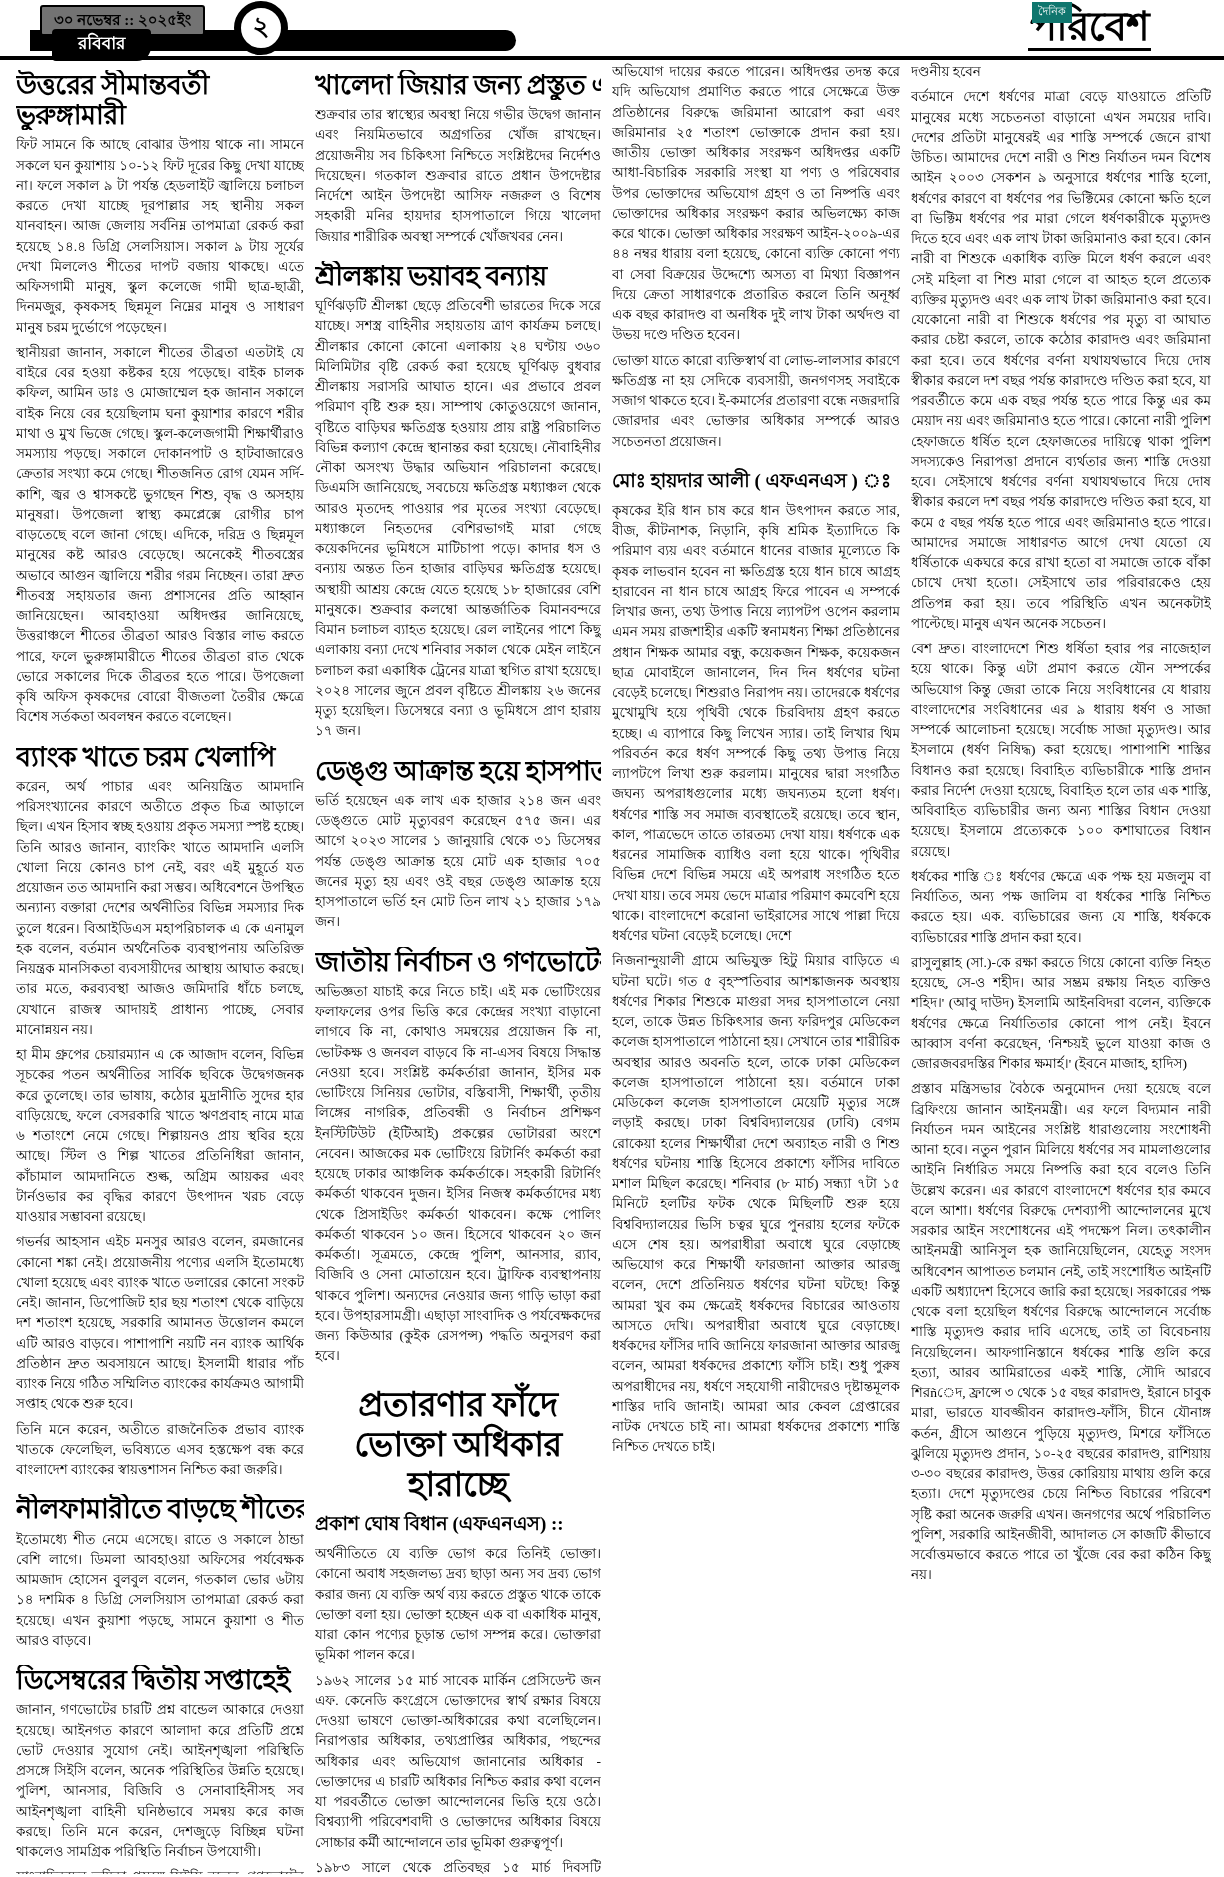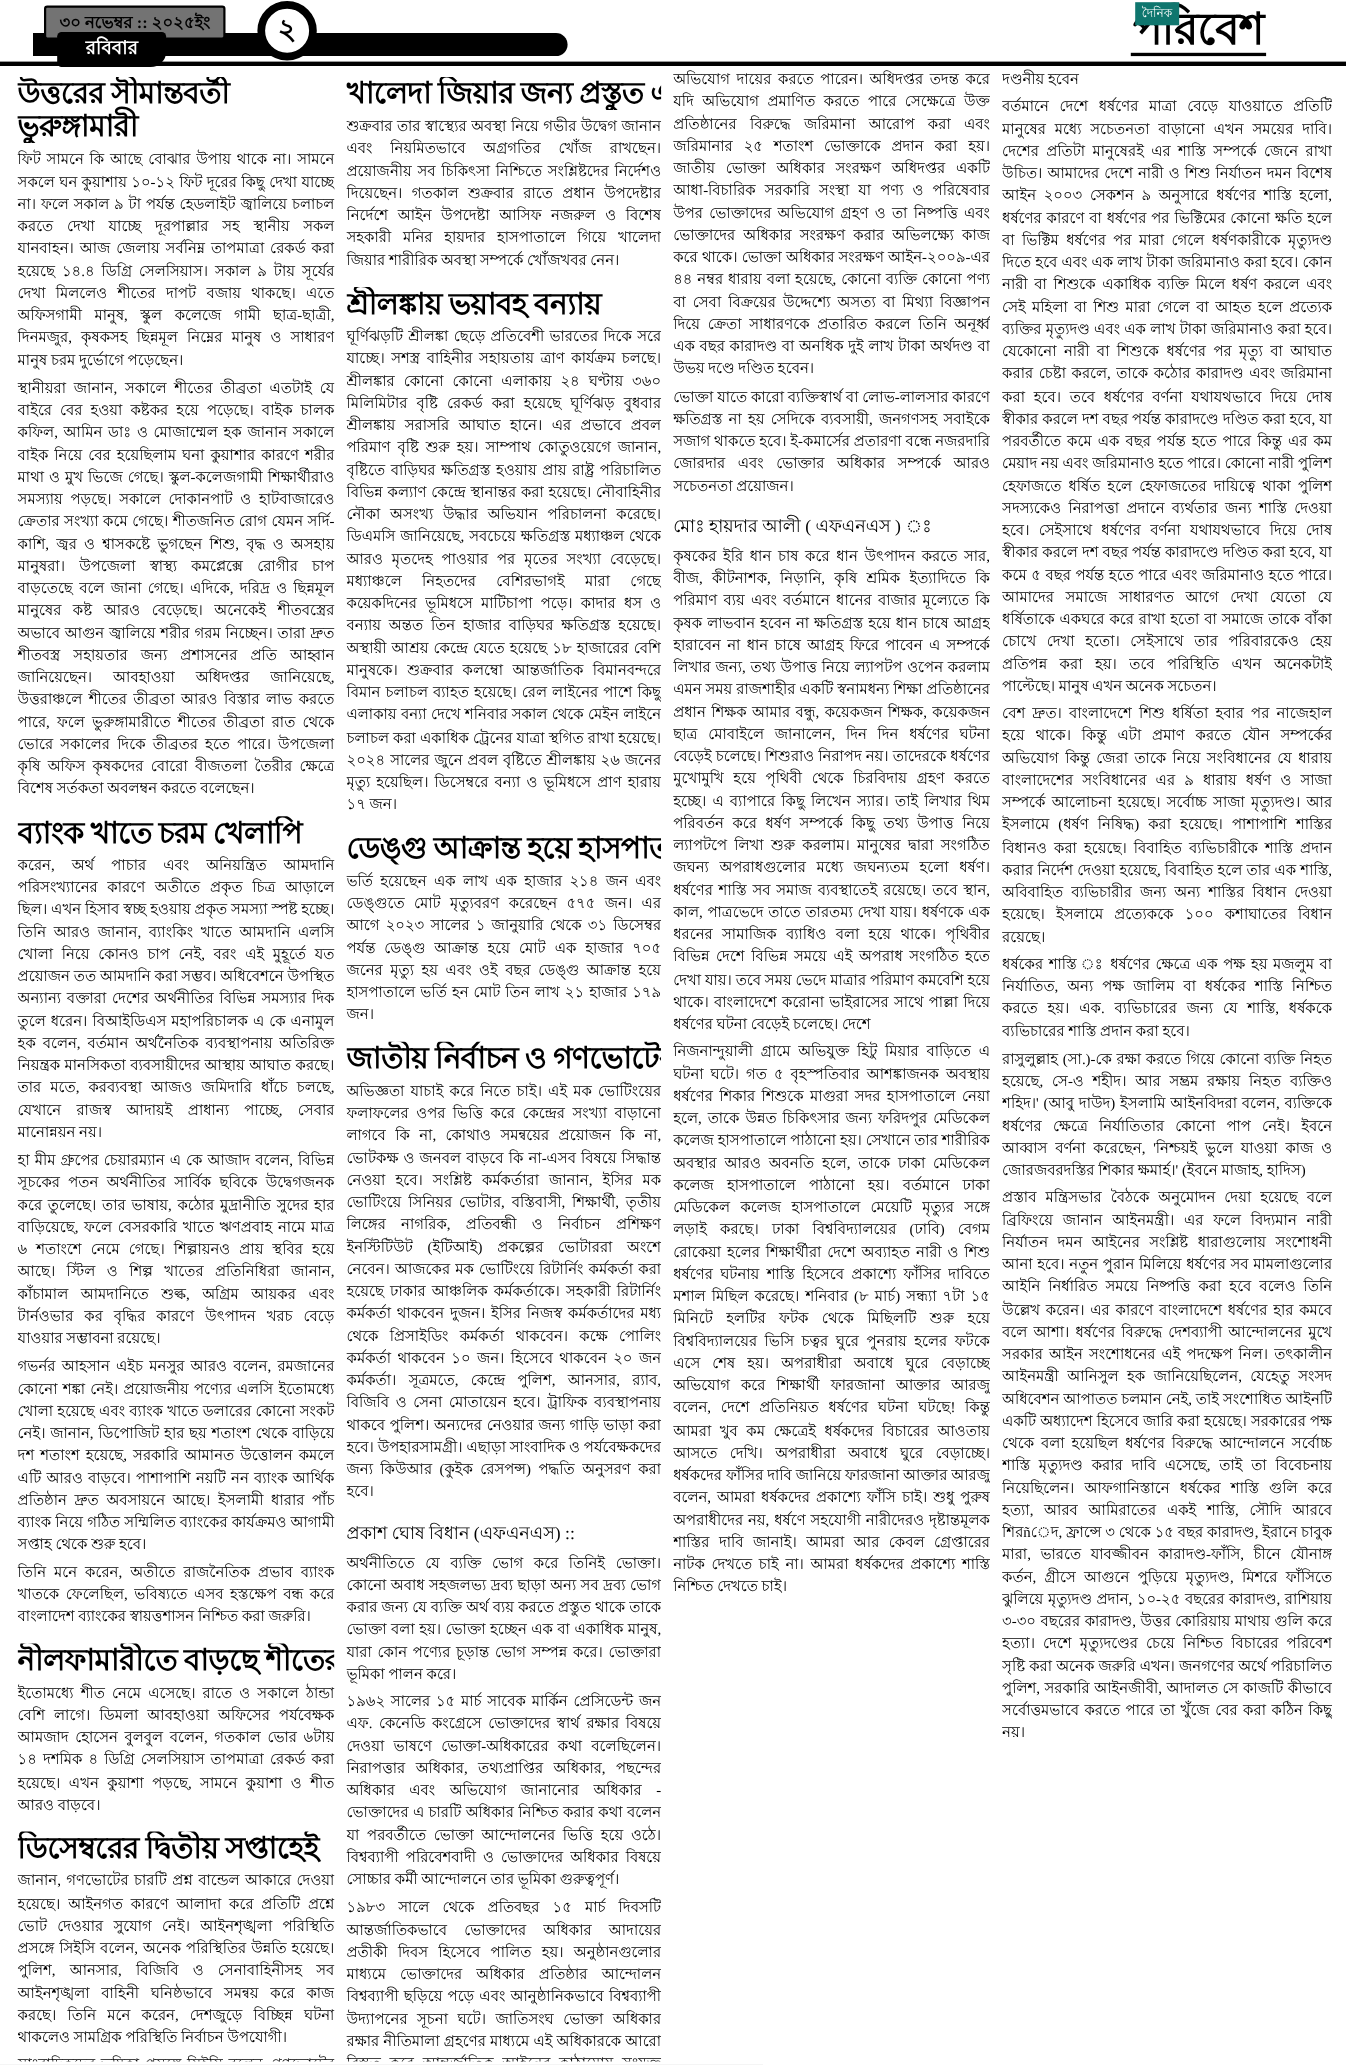--- a/index.html
+++ b/index.html
@@ -44,21 +44,21 @@
     font-weight:bold;font-size:27px;line-height:1.12;margin:8px 0 5px 0;letter-spacing:-0.5px;
     overflow:hidden;white-space:nowrap;
   }
   .h-wrap{white-space:normal;}
   .h-big{
     font-weight:bold;font-size:34px;line-height:1.18;margin:18px 0 4px 0;text-align:center;letter-spacing:-0.5px;
   }
   .h-feature{
     font-weight:bold;font-size:37px;line-height:1.28;margin:14px 4px 6px 4px;text-align:center;letter-spacing:-0.5px;
   }
-  .byline{font-weight:normal;font-size:16px;margin:0 0 3px 0;}
+  .byline{font-weight:bold;font-size:19px;margin:0 0 3px 0;}
   .article p{
     font-size:13.5px;line-height:1.5;text-align:justify;margin:0 0 5px 0;
   }
 </style>
 </head>
 <body>
 
 <div class="page">
 
   <div class="header">
@@ -107,20 +107,21 @@
         </div>
         <div class="article">
           <div class="h-normal">ডেঙ্গু আক্রান্ত হয়ে হাসপাতালে</div>
           <p>ভর্তি হয়েছেন এক লাখ এক হাজার ২১৪ জন এবং ডেঙ্গুতে মোট মৃত্যুবরণ করেছেন ৫৭৫ জন। এর আগে ২০২৩ সালের ১ জানুয়ারি থেকে ৩১ ডিসেম্বর পর্যন্ত ডেঙ্গু আক্রান্ত হয়ে মোট এক হাজার ৭০৫ জনের মৃত্যু হয় এবং ওই বছর ডেঙ্গু আক্রান্ত হয়ে হাসপাতালে ভর্তি হন মোট তিন লাখ ২১ হাজার ১৭৯ জন।</p>
         </div>
         <div class="article">
           <div class="h-normal">জাতীয় নির্বাচন ও গণভোটের</div>
           <p>অভিজ্ঞতা যাচাই করে নিতে চাই। এই মক ভোটিংয়ের ফলাফলের ওপর ভিত্তি করে কেন্দ্রের সংখ্যা বাড়ানো লাগবে কি না, কোথাও সমন্বয়ের প্রয়োজন কি না, ভোটকক্ষ ও জনবল বাড়বে কি না-এসব বিষয়ে সিদ্ধান্ত নেওয়া হবে। সংশ্লিষ্ট কর্মকর্তারা জানান, ইসির মক ভোটিংয়ে সিনিয়র ভোটার, বস্তিবাসী, শিক্ষার্থী, তৃতীয় লিঙ্গের নাগরিক, প্রতিবন্ধী ও নির্বাচন প্রশিক্ষণ ইনস্টিটিউট (ইটিআই) প্রকল্পের ভোটাররা অংশে নেবেন। আজকের মক ভোটিংয়ে রিটার্নিং কর্মকর্তা করা হয়েছে ঢাকার আঞ্চলিক কর্মকর্তাকে। সহকারী রিটার্নিং কর্মকর্তা থাকবেন দুজন। ইসির নিজস্ব কর্মকর্তাদের মধ্য থেকে প্রিসাইডিং কর্মকর্তা থাকবেন। কক্ষে পোলিং কর্মকর্তা থাকবেন ১০ জন। হিসেবে থাকবেন ২০ জন কর্মকর্তা। সূত্রমতে, কেন্দ্রে পুলিশ, আনসার, র‌্যাব, বিজিবি ও সেনা মোতায়েন হবে। ট্রাফিক ব্যবস্থাপনায় থাকবে পুলিশ। অন্যদের নেওয়ার জন্য গাড়ি ভাড়া করা হবে। উপহারসামগ্রী। এছাড়া সাংবাদিক ও পর্যবেক্ষকদের জন্য কিউআর (কুইক রেসপন্স) পদ্ধতি অনুসরণ করা হবে।</p>
         </div>
         <div class="article">
+          <div class="h-big">প্রতারণার ফাঁদে ভোক্তা অধিকার হারাচ্ছে</div>
           <div class="byline">প্রকাশ ঘোষ বিধান (এফএনএস) ::</div>
           <p>অর্থনীতিতে যে ব্যক্তি ভোগ করে তিনিই ভোক্তা। কোনো অবাধ সহজলভ্য দ্রব্য ছাড়া অন্য সব দ্রব্য ভোগ করার জন্য যে ব্যক্তি অর্থ ব্যয় করতে প্রস্তুত থাকে তাকে ভোক্তা বলা হয়। ভোক্তা হচ্ছেন এক বা একাধিক মানুষ, যারা কোন পণ্যের চূড়ান্ত ভোগ সম্পন্ন করে। ভোক্তারা ভূমিকা পালন করে।</p>
           <p>১৯৬২ সালের ১৫ মার্চ সাবেক মার্কিন প্রেসিডেন্ট জন এফ. কেনেডি কংগ্রেসে ভোক্তাদের স্বার্থ রক্ষার বিষয়ে দেওয়া ভাষণে ভোক্তা-অধিকারের কথা বলেছিলেন। নিরাপত্তার অধিকার, তথ্যপ্রাপ্তির অধিকার, পছন্দের অধিকার এবং অভিযোগ জানানোর অধিকার - ভোক্তাদের এ চারটি অধিকার নিশ্চিত করার কথা বলেন যা পরবর্তীতে ভোক্তা আন্দোলনের ভিত্তি হয়ে ওঠে। বিশ্বব্যাপী পরিবেশবাদী ও ভোক্তাদের অধিকার বিষয়ে সোচ্চার কর্মী আন্দোলনে তার ভূমিকা গুরুত্বপূর্ণ।</p>
           <p>১৯৮৩ সালে থেকে প্রতিবছর ১৫ মার্চ দিবসটি আন্তর্জাতিকভাবে ভোক্তাদের অধিকার আদায়ের প্রতীকী দিবস হিসেবে পালিত হয়। অনুষ্ঠানগুলোর মাধ্যমে ভোক্তাদের অধিকার প্রতিষ্ঠার আন্দোলন বিশ্বব্যাপী ছড়িয়ে পড়ে এবং আনুষ্ঠানিকভাবে বিশ্বব্যাপী উদ্যাপনের সূচনা ঘটে। জাতিসংঘ ভোক্তা অধিকার রক্ষার নীতিমালা গ্রহণের মাধ্যমে এই অধিকারকে আরো বিস্তৃত করে আন্তর্জাতিক আইনের কাঠামোয় সংযুক্ত করা হয়। এরপর দেশে বাড়ছে ভোক্তা অধিকার লঙ্ঘনের ঘটনা। অনলাইন কেনাকাটা যেন স্বচ্ছ হয়, কোনো ধরনের প্রতারণা বা অনিয়ম না হয় এবং গ্রাহকরা যেন তাদের ন্যায্য অধিকার পান, সে বিষয়ে ব্যবসায়ী ও ভোক্তা প্রত্যেকেই নিজের অধিকার সম্পর্কে সচেতন হওয়ার পাশাপাশি দায়িত্বশীল হতে হবে।</p>
         </div>
       </div>
     <div class="col">
         <div class="article">
           <p>অভিযোগ দায়ের করতে পারেন। অধিদপ্তর তদন্ত করে যদি অভিযোগ প্রমাণিত করতে পারে সেক্ষেত্রে উক্ত প্রতিষ্ঠানের বিরুদ্ধে জরিমানা আরোপ করা এবং জরিমানার ২৫ শতাংশ ভোক্তাকে প্রদান করা হয়। জাতীয় ভোক্তা অধিকার সংরক্ষণ অধিদপ্তর একটি আধা-বিচারিক সরকারি সংস্থা যা পণ্য ও পরিষেবার উপর ভোক্তাদের অভিযোগ গ্রহণ ও তা নিষ্পত্তি এবং ভোক্তাদের অধিকার সংরক্ষণ করার অভিলক্ষ্যে কাজ করে থাকে। ভোক্তা অধিকার সংরক্ষণ আইন-২০০৯-এর ৪৪ নম্বর ধারায় বলা হয়েছে, কোনো ব্যক্তি কোনো পণ্য বা সেবা বিক্রয়ের উদ্দেশ্যে অসত্য বা মিথ্যা বিজ্ঞাপন দিয়ে ক্রেতা সাধারণকে প্রতারিত করলে তিনি অনূর্ধ্ব এক বছর কারাদণ্ড বা অনধিক দুই লাখ টাকা অর্থদণ্ড বা উভয় দণ্ডে দণ্ডিত হবেন।</p>
           <p>ভোক্তা যাতে কারো ব্যক্তিস্বার্থ বা লোভ-লালসার কারণে ক্ষতিগ্রস্ত না হয় সেদিকে ব্যবসায়ী, জনগণসহ সবাইকে সজাগ থাকতে হবে। ই-কমার্সের প্রতারণা বন্ধে নজরদারি জোরদার এবং ভোক্তার অধিকার সম্পর্কে আরও সচেতনতা প্রয়োজন।</p>

